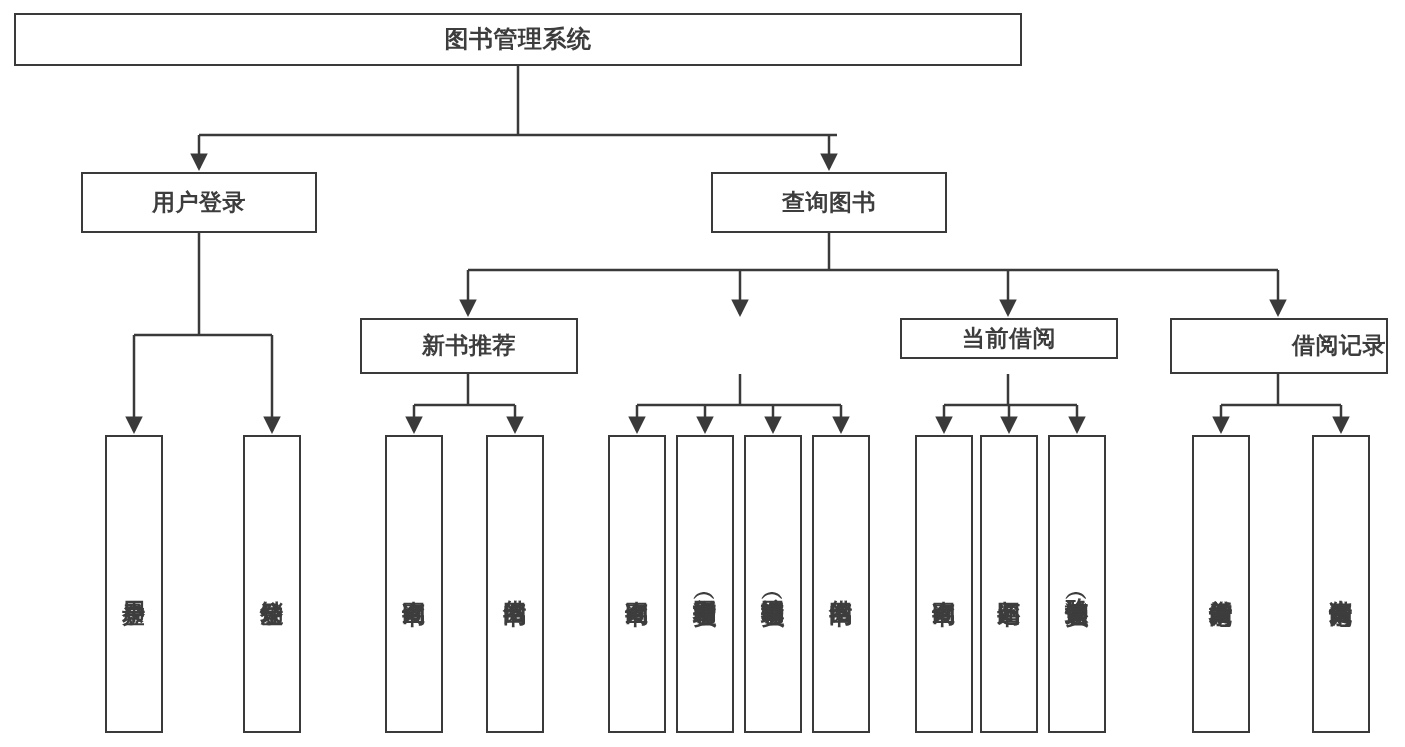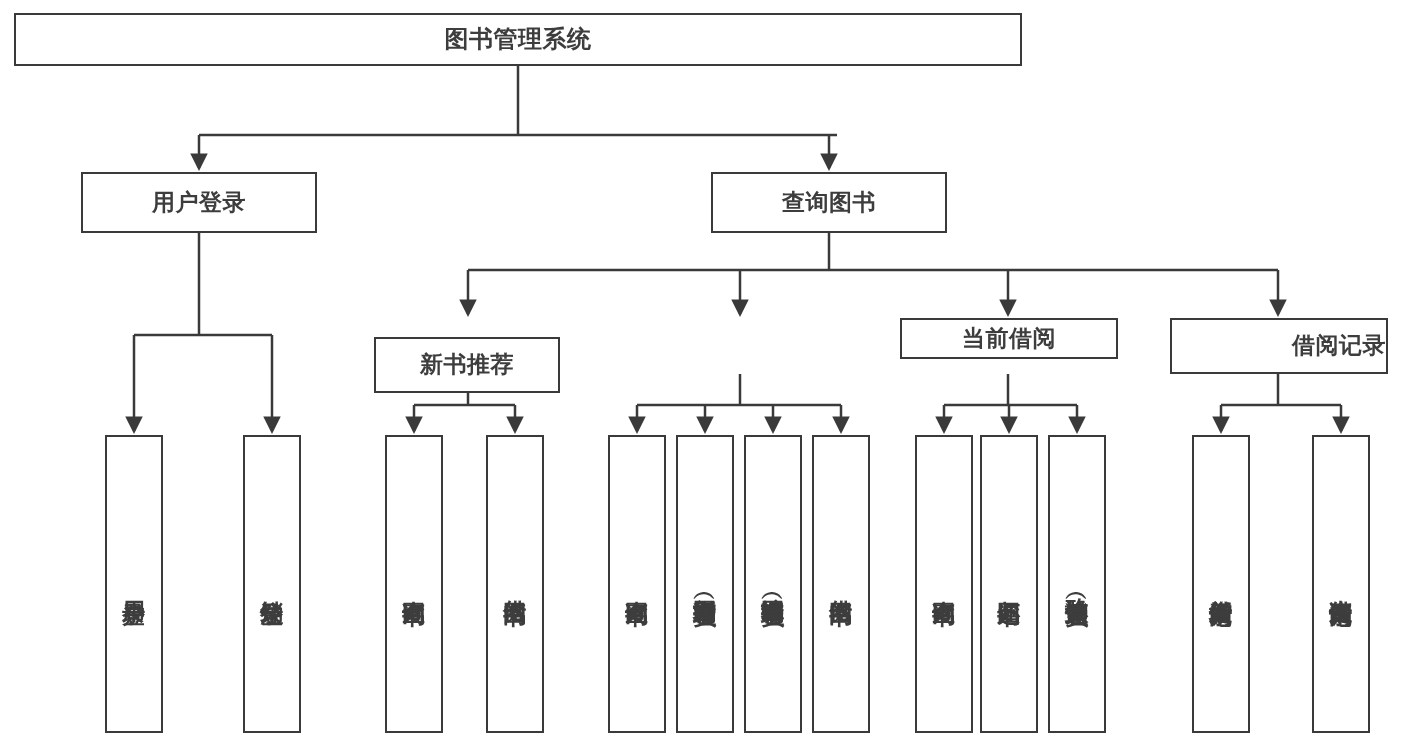--- a/index.html
+++ b/index.html
@@ -138,21 +138,21 @@
     <span class="label">图书管理系统</span>
   </div>
 
   <div class="node horiz" style="left:81px; top:172px; width:236px; height:61px;">
     <span class="label">用户登录</span>
   </div>
   <div class="node horiz" style="left:711px; top:172px; width:236px; height:61px;">
     <span class="label">查询图书</span>
   </div>
 
-  <div class="node horiz" style="left:374px; top:318px; width:186px; height:56px;margin-top:19px;">
+  <div class="node horiz" style="left:360px; top:318px; width:218px; height:56px;">
     <span class="label">新书推荐</span>
   </div>
   <div class="node horiz" style="left:900px; top:318px; width:218px; height:41px;">
     <span class="label">当前借阅</span>
   </div>
   <div class="node horiz" style="left:1170px; top:318px; width:218px; height:56px;justify-content:flex-end;">
     <span class="label">借阅记录</span>
   </div>
 
   <div class="node vert" style="left:105px; top:435px; width:58px; height:298px;">

